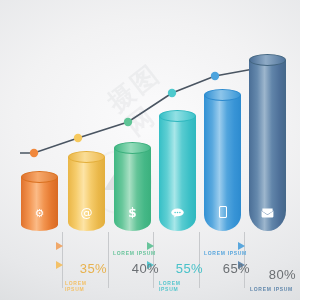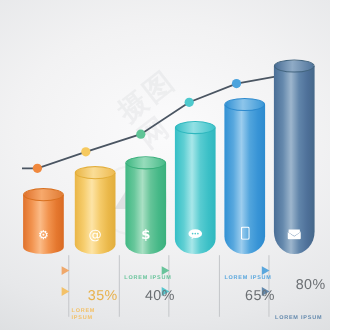--- a/index.html
+++ b/index.html
@@ -167,33 +167,42 @@
   <div class="col" style="left:111px;width:48px;bottom:24px;">
     <div class="block">
       <div class="blk-title" style="color:#68c49b;">LOREM IPSUM</div>
       <span class="lines">
         <i class="ln w100"></i><i class="ln w96"></i><i class="ln w92"></i><i class="ln w88"></i><i class="ln w70"></i>
       </span>
     </div>
     <div class="pct" style="margin-top:5px;color:#6b6f73;">40%</div>
   </div>
 
+  <div class="col" style="left:157px;width:46px;bottom:6px;">
+    <div class="pct" style="margin-bottom:4px;color:#49c2c9;">55%</div>
+    <div class="block">
+      <div class="blk-title" style="color:#56c6cd;">LOREM IPSUM</div>
+      <span class="lines">
+        <i class="ln w100"></i><i class="ln w96"></i><i class="ln w92"></i><i class="ln w88"></i><i class="ln w60"></i>
+      </span>
+    </div>
+  </div>
 
   <div class="col" style="left:202px;width:48px;bottom:24px;">
     <div class="block">
       <div class="blk-title" style="color:#5aa7dd;">LOREM IPSUM</div>
       <span class="lines">
         <i class="ln w100"></i><i class="ln w96"></i><i class="ln w92"></i><i class="ln w88"></i><i class="ln w70"></i>
       </span>
     </div>
     <div class="pct" style="margin-top:5px;color:#6b6f73;">65%</div>
   </div>
 
   <div class="col" style="left:248px;width:48px;bottom:6px;">
-    <div class="pct" style="margin-bottom:20px;color:#6b6f73;">80%</div>
+    <div class="pct" style="margin-bottom:4px;color:#6b6f73;">80%</div>
     <div class="block">
       <div class="blk-title" style="color:#6389ad;">LOREM IPSUM</div>
       <span class="lines">
         <i class="ln w100"></i><i class="ln w96"></i><i class="ln w92"></i><i class="ln w88"></i><i class="ln w60"></i>
       </span>
     </div>
   </div>
 
 </div>
 

